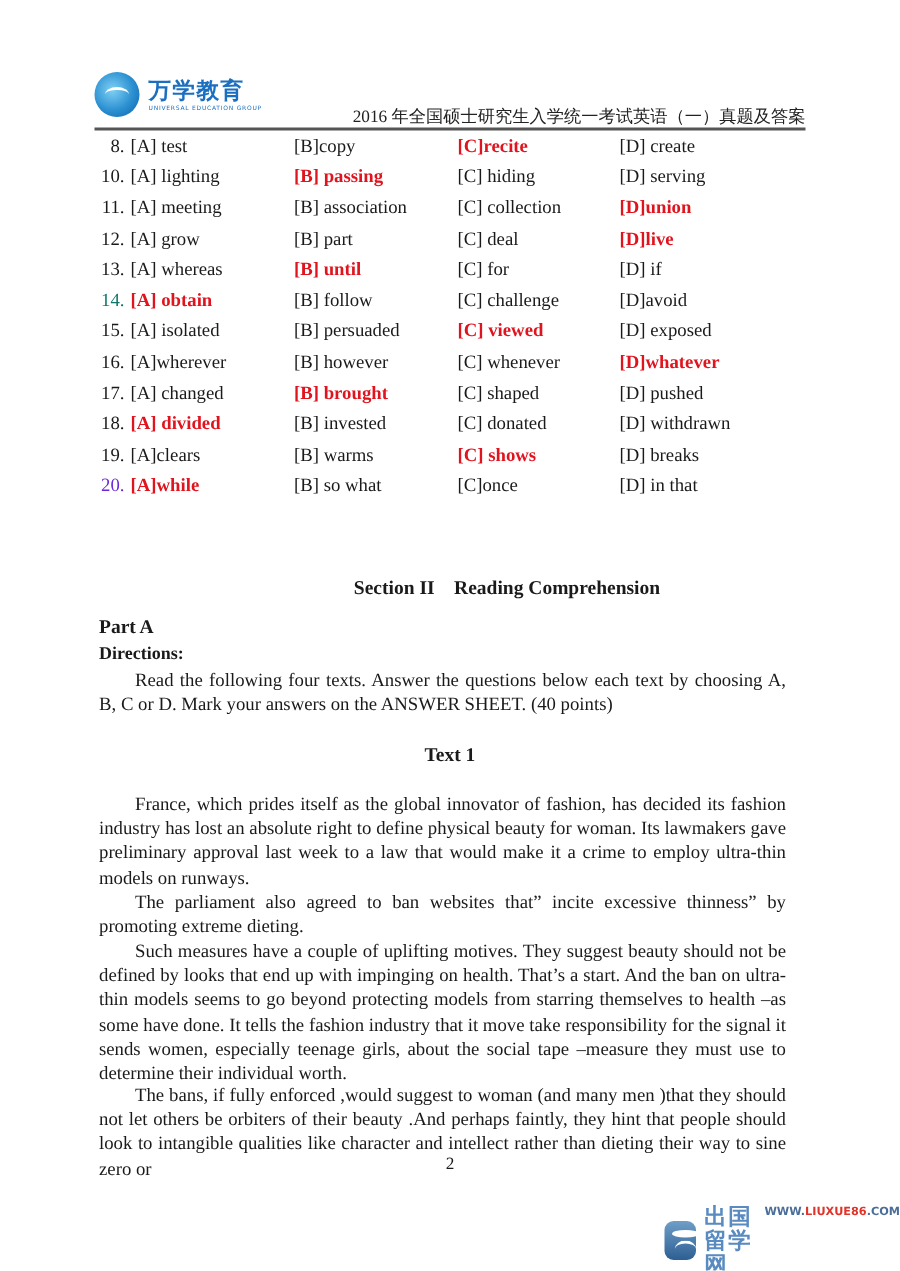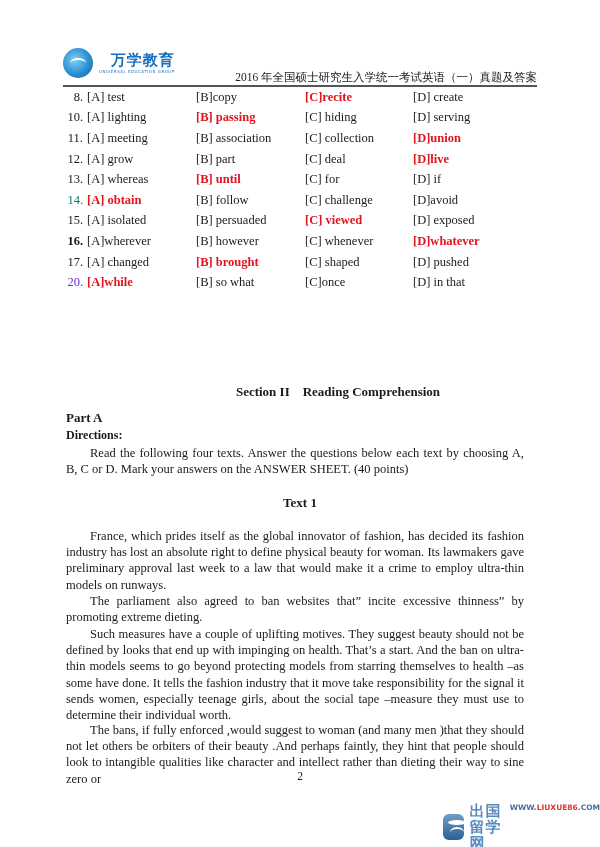--- a/index.html
+++ b/index.html
@@ -2,21 +2,21 @@
 <html><head>
 <meta charset="utf-8">
 <style>
   html, body { margin: 0; padding: 0; background: #ffffff; }
   body {
     width: 600px; height: 847px; position: relative; overflow: hidden;
     font-family: "Liberation Serif", "DejaVu Serif", serif;
     color: #1a1a1a;
   }
   .header { position: absolute; left: 63px; top: 48px; width: 474px; height: 40px; }
-  .logo { position: absolute; left: 0; top: 0; display: flex; align-items: center; text-align: right; }
+  .logo { position: absolute; left: 0; top: 0; display: flex; align-items: center; }
   .logo-circle {
     width: 30px; height: 30px; border-radius: 50%;
     background: radial-gradient(circle at 40% 40%, #7fd0f5 0%, #2a8fd0 55%, #0d5ea8 100%);
     position: relative;
   }
   .logo-circle::after {
     content: ""; position: absolute; left: 7px; top: 10px; width: 16px; height: 8px;
     border-top: 2px solid #ffffff; border-radius: 50%;
   }
   .logo-text { margin-left: 6px; display: flex; flex-direction: column; }
@@ -104,30 +104,42 @@
       <span class="c c2">[C] challenge</span>
       <span class="c c3">[D]avoid</span>
     </div>
     <div class="row">
       <span class="c c0"><span class="num" style="color: rgb(26, 26, 26); font-weight: normal; width: 20px; text-align: right; margin-right: 4px;">15.</span><span>[A] isolated</span></span>
       <span class="c c1">[B] persuaded</span>
       <span class="c c2 correct">[C] viewed</span>
       <span class="c c3">[D] exposed</span>
     </div>
     <div class="row">
-      <span class="c c0"><span class="num" style="color: rgb(26, 26, 26); font-weight: bold; width: 20px; text-align: right; margin-right: 4px;">16.</span><span>[A]wherever</span></span>
+      <span class="c c0"><span class="num" style="color: rgb(26, 26, 26); font-weight: normal; width: 20px; text-align: right; margin-right: 4px;">16.</span><span>[A]wherever</span></span>
       <span class="c c1">[B] however</span>
       <span class="c c2">[C] whenever</span>
       <span class="c c3 correct">[D]whatever</span>
     </div>
     <div class="row">
       <span class="c c0"><span class="num" style="color: rgb(26, 26, 26); font-weight: normal; width: 20px; text-align: right; margin-right: 4px;">17.</span><span>[A] changed</span></span>
       <span class="c c1 correct">[B] brought</span>
       <span class="c c2">[C] shaped</span>
       <span class="c c3">[D] pushed</span>
+    </div>
+    <div class="row">
+      <span class="c c0 correct"><span class="num" style="color: rgb(26, 26, 26); font-weight: normal; width: 20px; text-align: right; margin-right: 4px;">18.</span><span>[A] divided</span></span>
+      <span class="c c1">[B] invested</span>
+      <span class="c c2">[C] donated</span>
+      <span class="c c3">[D] withdrawn</span>
+    </div>
+    <div class="row">
+      <span class="c c0"><span class="num" style="color: rgb(26, 26, 26); font-weight: normal; width: 20px; text-align: right; margin-right: 4px;">19.</span><span>[A]clears</span></span>
+      <span class="c c1">[B] warms</span>
+      <span class="c c2 correct">[C] shows</span>
+      <span class="c c3">[D] breaks</span>
     </div>
     <div class="row">
       <span class="c c0 correct"><span class="num" style="color: #6d28d9; font-weight: normal; width: 20px; text-align: right; margin-right: 4px;">20.</span><span>[A]while</span></span>
       <span class="c c1">[B] so what</span>
       <span class="c c2">[C]once</span>
       <span class="c c3">[D] in that</span>
     </div>
   </div>
 
 <div class="section-title" style="white-space:pre;padding-left:38px;">Section II    Reading Comprehension</div>

